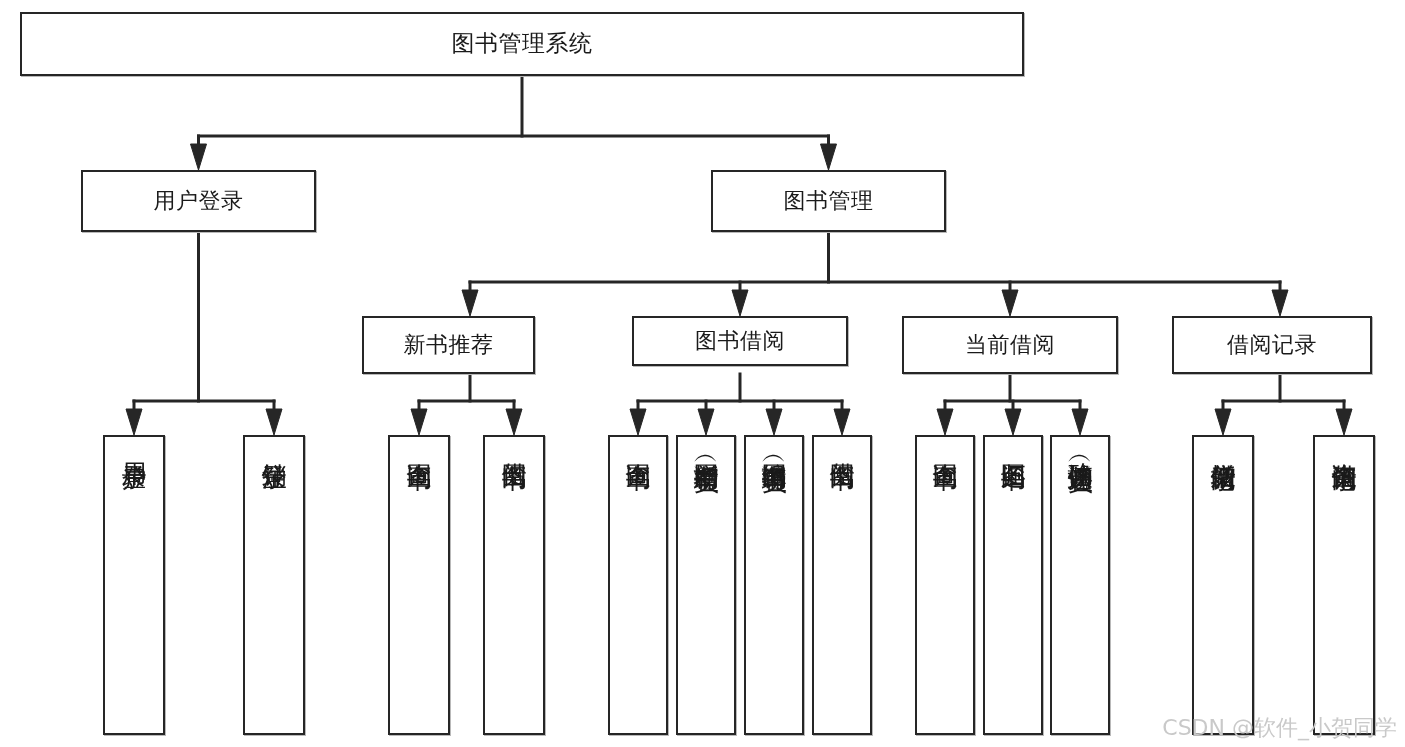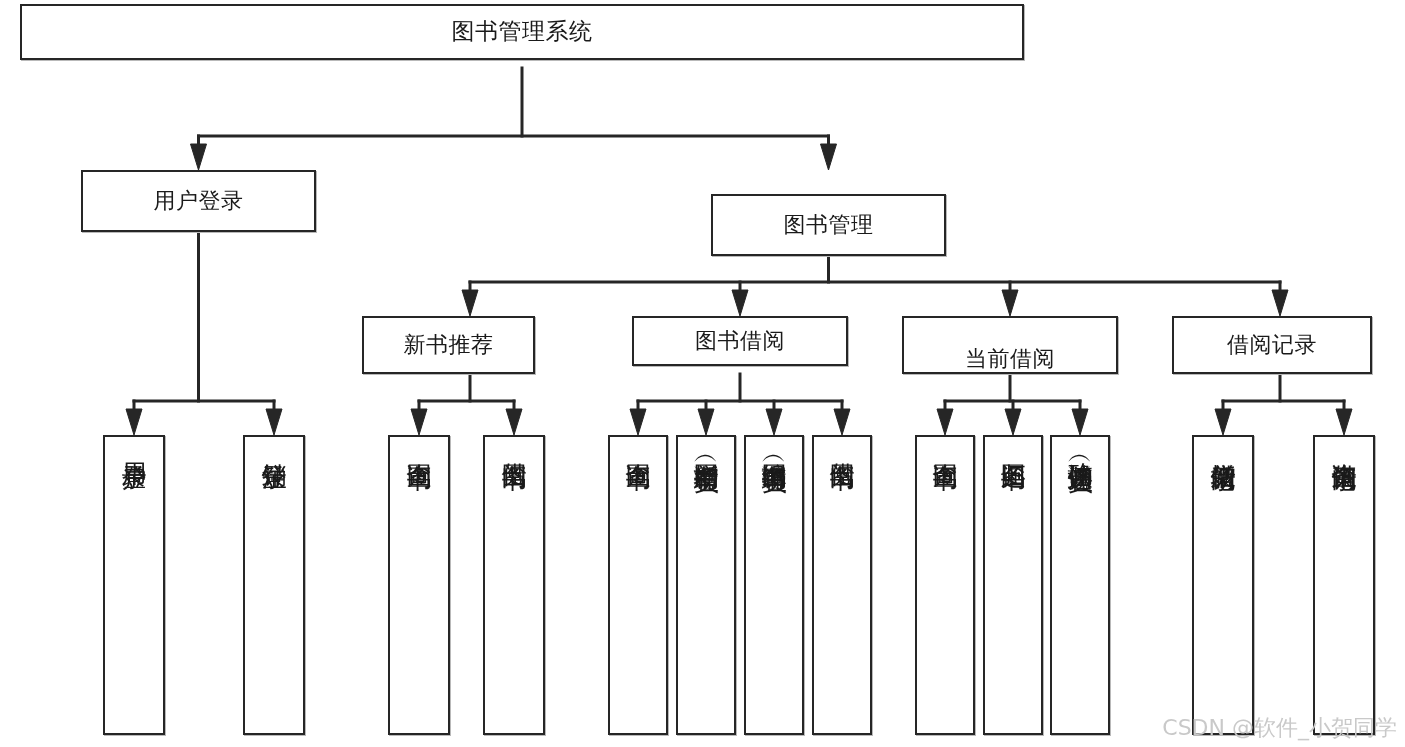--- a/index.html
+++ b/index.html
@@ -126,36 +126,36 @@
       <line x1="1080" y1="401" x2="1080" y2="409" stroke="#262626" stroke-width="3" stroke-linecap="square"></line>
       <path d="M 1072 409 L 1088 409 L 1080 435 Z" fill="#262626" stroke="#262626" stroke-width="1"></path>
       <line x1="1280" y1="374" x2="1280" y2="401" stroke="#262626" stroke-width="3" stroke-linecap="square"></line>
       <line x1="1223" y1="401" x2="1344" y2="401" stroke="#262626" stroke-width="3" stroke-linecap="square"></line>
       <line x1="1223" y1="401" x2="1223" y2="409" stroke="#262626" stroke-width="3" stroke-linecap="square"></line>
       <path d="M 1215 409 L 1231 409 L 1223 435 Z" fill="#262626" stroke="#262626" stroke-width="1"></path>
       <line x1="1344" y1="401" x2="1344" y2="409" stroke="#262626" stroke-width="3" stroke-linecap="square"></line>
       <path d="M 1336 409 L 1352 409 L 1344 435 Z" fill="#262626" stroke="#262626" stroke-width="1"></path>
     </svg>
   <div id="nodes">
-      <div class="node h root" style="left: 20px; top: 4px; width: 1004px; height: 56px;">
+      <div class="node h root" style="left: 20px; top: 12px; width: 1004px; height: 64px;">
         <span class="label">图书管理系统</span>
       </div>
       <div class="node h" style="left: 81px; top: 170px; width: 235px; height: 62px;">
         <span class="label">用户登录</span>
       </div>
-      <div class="node h" style="left: 711px; top: 170px; width: 235px; height: 62px; margin-top: 24px;">
+      <div class="node h" style="left: 711px; top: 170px; width: 235px; height: 62px;">
         <span class="label">图书管理</span>
       </div>
       <div class="node h" style="left: 362px; top: 316px; width: 173px; height: 58px;">
         <span class="label">新书推荐</span>
       </div>
       <div class="node h" style="left: 632px; top: 316px; width: 216px; height: 50px;">
         <span class="label">图书借阅</span>
       </div>
-      <div class="node h" style="left: 902px; top: 316px; width: 216px; height: 58px; align-items: flex-end;">
+      <div class="node h" style="left: 902px; top: 316px; width: 216px; height: 58px;">
         <span class="label">当前借阅</span>
       </div>
       <div class="node h" style="left: 1172px; top: 316px; width: 200px; height: 58px;">
         <span class="label">借阅记录</span>
       </div>
       <div class="node v" style="left: 103px; top: 435px; width: 62px; height: 300px;">
         <span class="label">用户登录</span>
       </div>
       <div class="node v" style="left: 243px; top: 435px; width: 62px; height: 300px;">
         <span class="label">注销登录</span>

